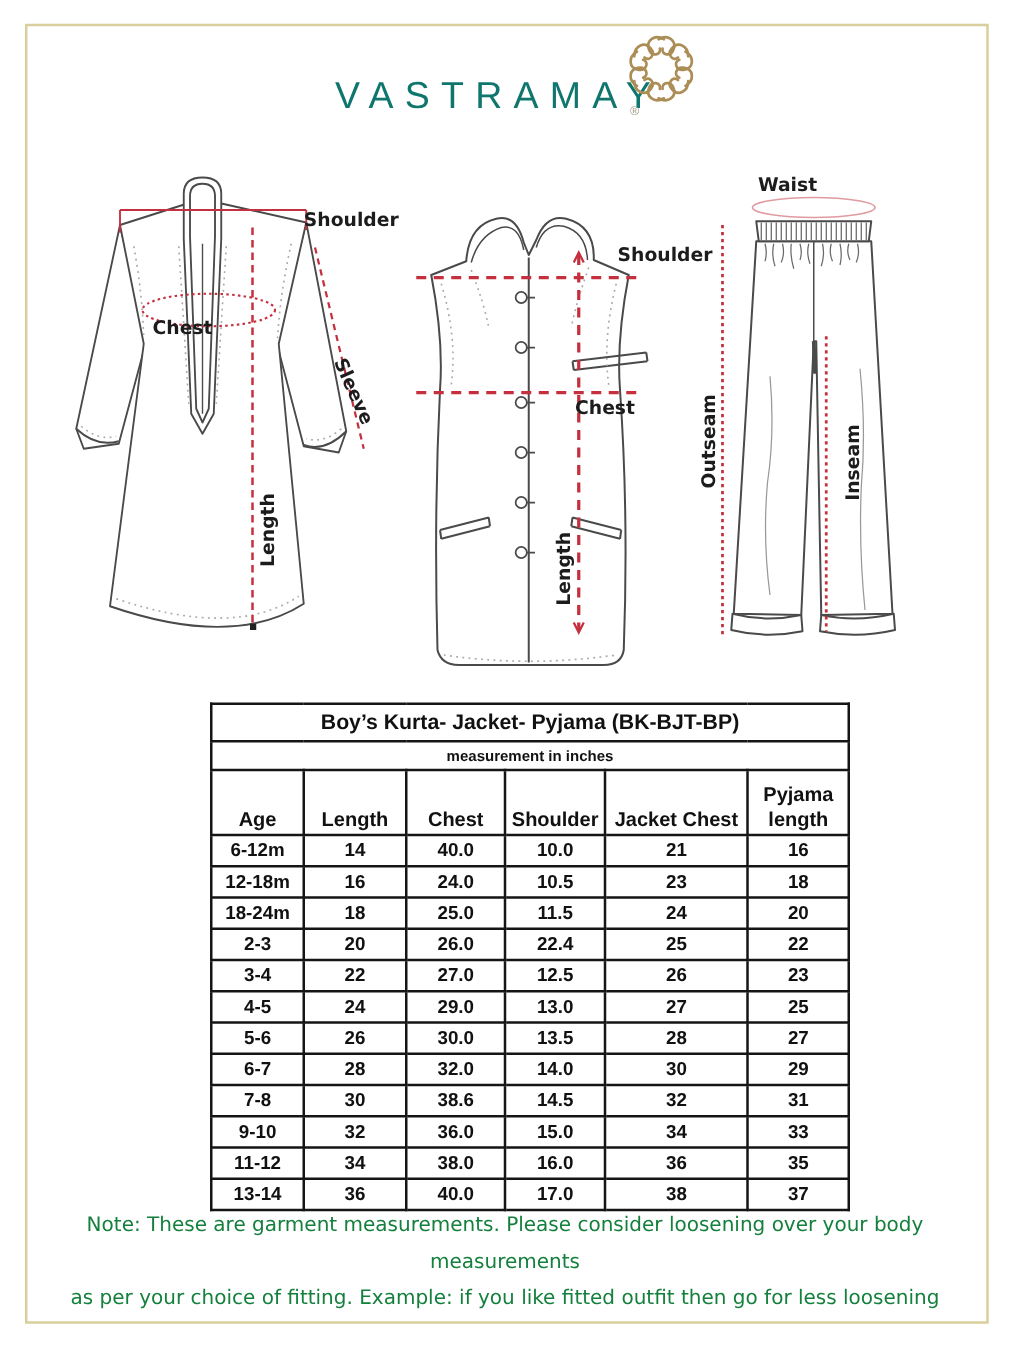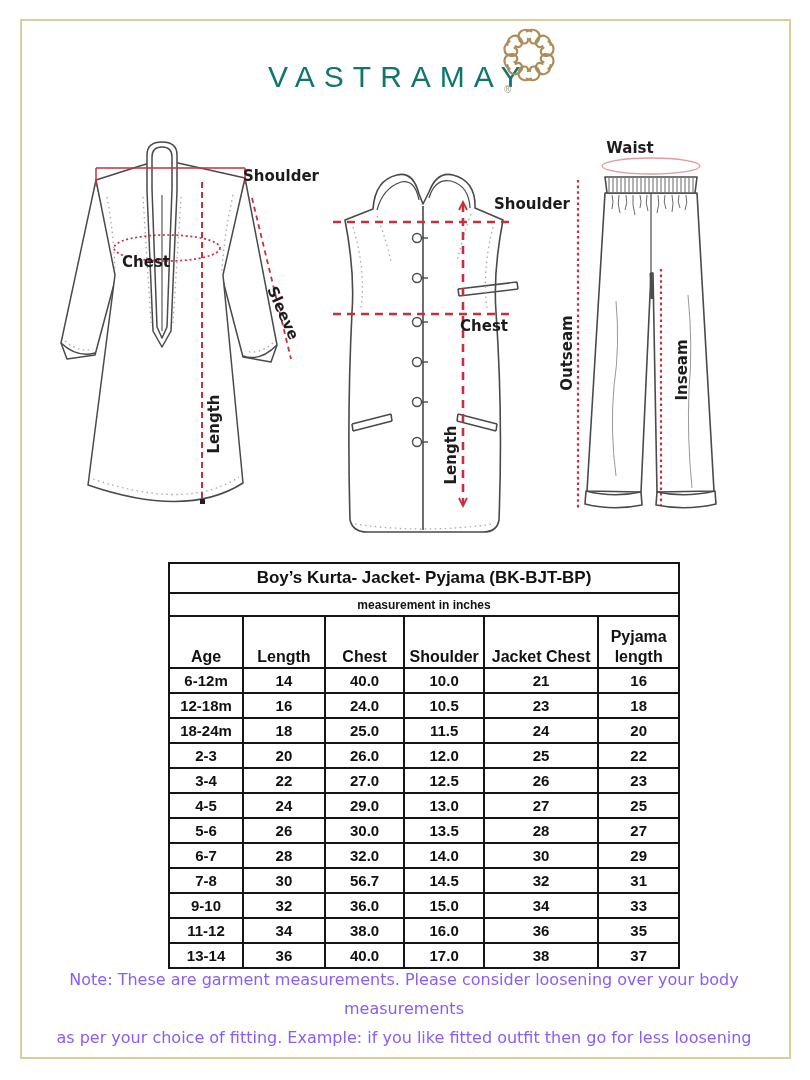--- a/index.html
+++ b/index.html
@@ -28,21 +28,21 @@
         font-family:"Liberation Sans",sans-serif;color:#111;}
   table.size th,table.size td{border:2px solid #151515;text-align:center;padding:0;}
   .t-title{font-size:17px;font-weight:700;height:28px;}
   .t-sub{font-size:12px;font-weight:700;height:21px;}
   .t-head th{font-size:16px;font-weight:700;height:50px;vertical-align:bottom;
         padding-bottom:3px;line-height:1.25;}
   table.size td{font-size:15px;font-weight:700;height:23px;}
 
   
   .note{position:absolute;left:28px;right:30px;top:966px;text-align:center;
-        font-family:"DejaVu Sans",sans-serif;font-size:16px;color:#8b5cf6;line-height:1.8;}
+        font-family:"DejaVu Sans",sans-serif;font-size:16px;color:#15803d;line-height:1.8;}
 </style>
 </head>
 <body>
 
 <div class="page">
   <div class="gold-frame"></div>
 
   <div class="logo-text">VASTRAMAY</div>
   <svg class="logo-emblem" viewBox="-27 -27 54 54">
     <g stroke="#ab8d55" stroke-width="2" fill="none" stroke-linecap="round">
@@ -250,21 +250,21 @@
             <td>18</td>
             <td>25.0</td>
             <td>11.5</td>
             <td>24</td>
             <td>20</td>
           </tr>
           <tr>
             <td>2-3</td>
             <td>20</td>
             <td>26.0</td>
-            <td>12.0</td>
+            <td>22.4</td>
             <td>25</td>
             <td>22</td>
           </tr>
           <tr>
             <td>3-4</td>
             <td>22</td>
             <td>27.0</td>
             <td>12.5</td>
             <td>26</td>
             <td>23</td>
@@ -289,21 +289,21 @@
             <td>6-7</td>
             <td>28</td>
             <td>32.0</td>
             <td>14.0</td>
             <td>30</td>
             <td>29</td>
           </tr>
           <tr>
             <td>7-8</td>
             <td>30</td>
-            <td>56.7</td>
+            <td>38.6</td>
             <td>14.5</td>
             <td>32</td>
             <td>31</td>
           </tr>
           <tr>
             <td>9-10</td>
             <td>32</td>
             <td>36.0</td>
             <td>15.0</td>
             <td>34</td>

